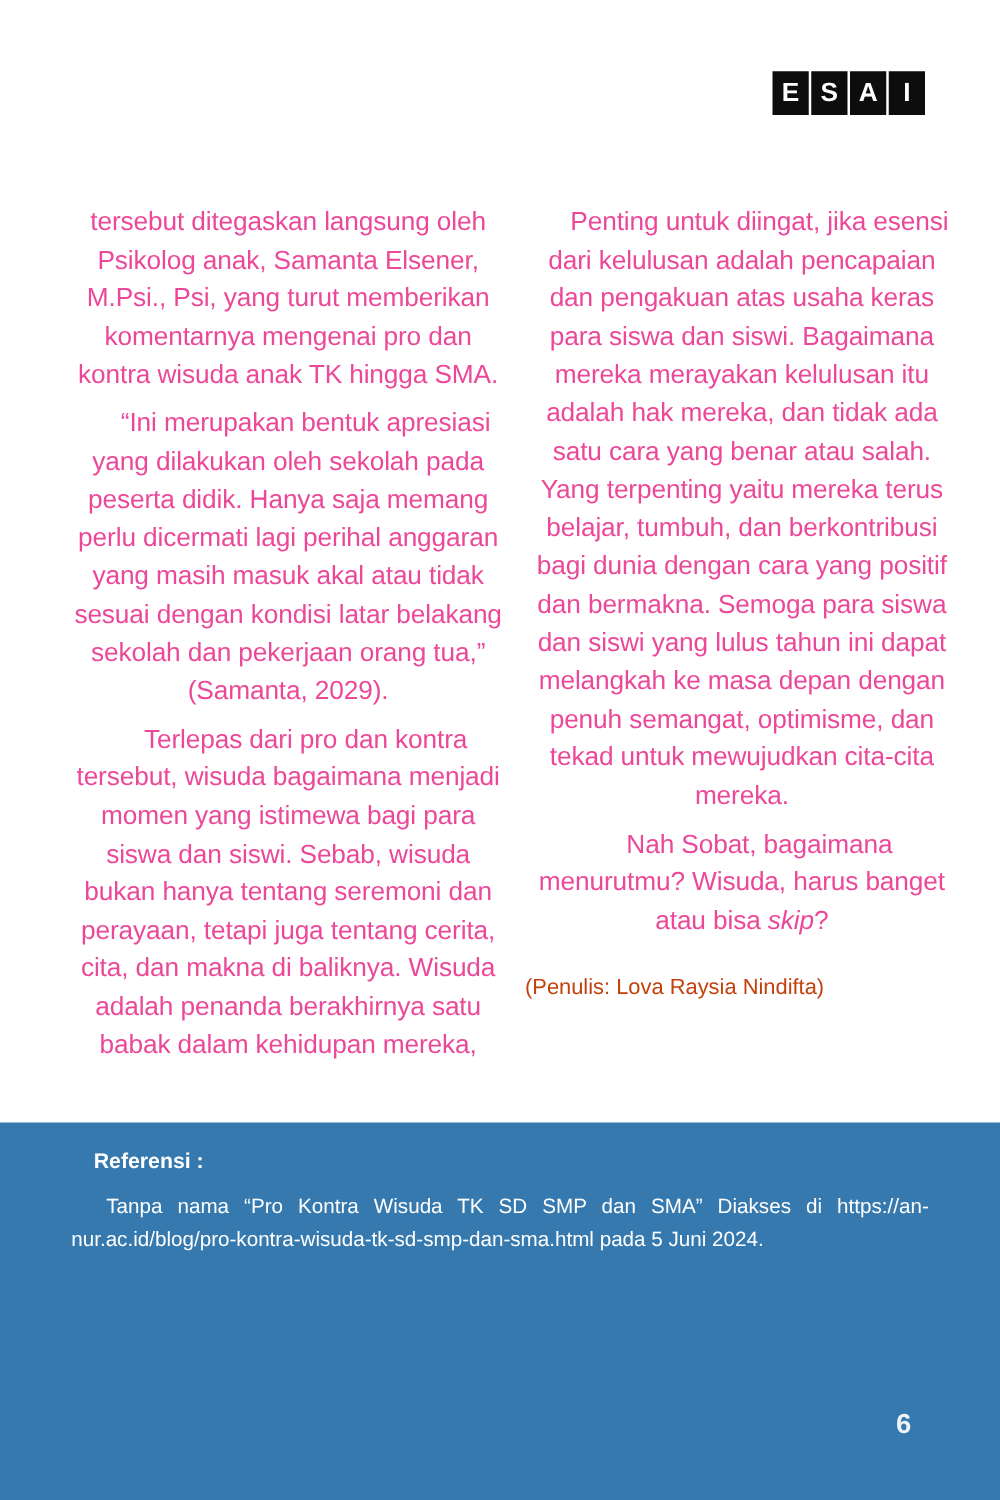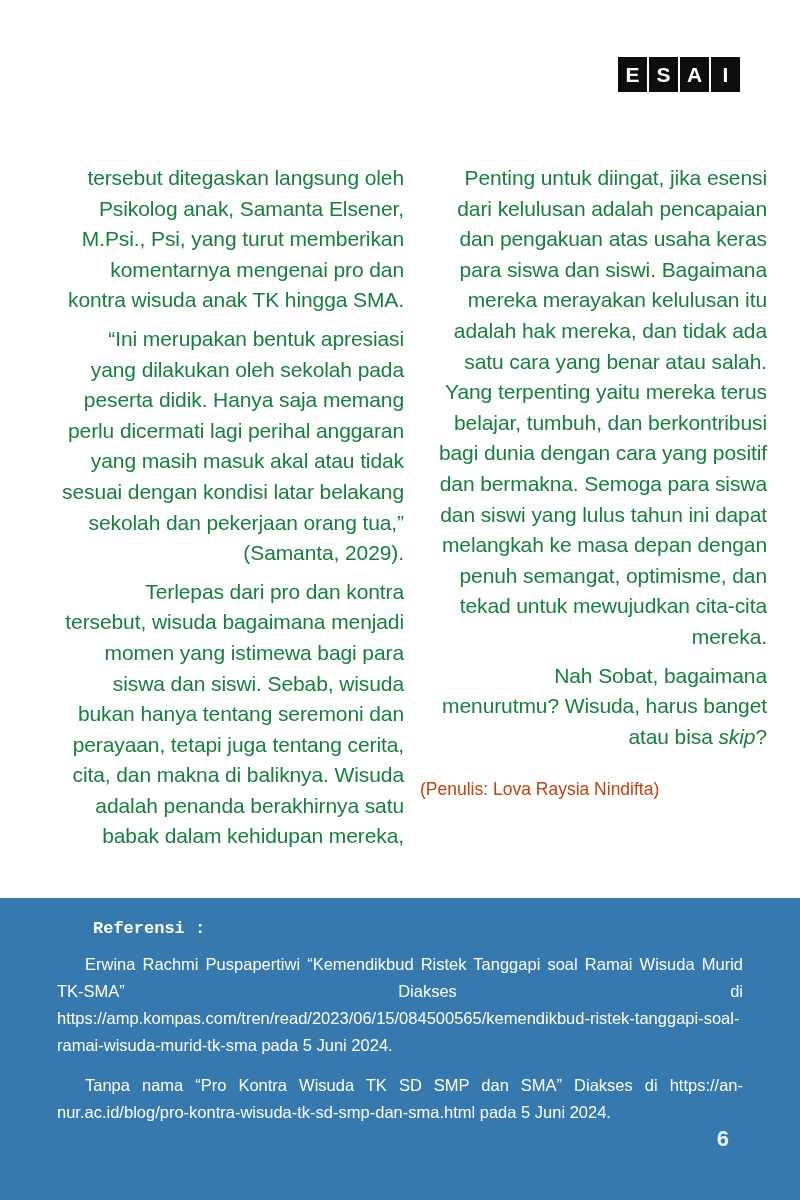--- a/index.html
+++ b/index.html
@@ -40,22 +40,22 @@
     left: 57px;
     display: flex;
     gap: 16px;
   }
   .col { width: 347px; }
   .body-p {
     margin: 0 0 8px 0;
     font-size: 21px;
     line-height: 30.6px;
     letter-spacing: -0.1px;
-    color: #15803d;
-    text-align: right;
+    color: #ec4899;
+    text-align: center;
   }
   .indent { text-indent: 28px; }
   .author-line {
     margin: 25px 0 0 0;
     font-size: 17.5px;
     line-height: 24px;
     color: #c2410c;
   }
   .italic { font-style: italic; }
 
@@ -67,22 +67,21 @@
     width: 800px;
     height: 302px;
     background: #3679ae;
     box-sizing: border-box;
     padding: 21px 57px 0 57px;
     color: #ffffff;
   }
   .ref-heading {
     font-weight: bold;
     font-size: 17px;
-    margin: 0 0 13px 36px;
-    font-family: Liberation Mono, monospace;
+    margin: 0 0 13px 18px;
   }
   .ref-p {
     margin: 0 0 13px 0;
     font-size: 16.5px;
     line-height: 27px;
     text-align: justify;
     text-indent: 28px;
     word-break: break-word;
     overflow-wrap: anywhere;
   }
@@ -115,18 +114,17 @@
     </div>
     <div class="col">
       <p class="body-p indent">Penting untuk diingat, jika esensi dari kelulusan adalah pencapaian dan pengakuan atas usaha keras para siswa dan siswi. Bagaimana mereka merayakan kelulusan itu adalah hak mereka, dan tidak ada satu cara yang benar atau salah. Yang terpenting yaitu mereka terus belajar, tumbuh, dan berkontribusi bagi dunia dengan cara yang positif dan bermakna. Semoga para siswa dan siswi yang lulus tahun ini dapat melangkah ke masa depan dengan penuh semangat, optimisme, dan tekad untuk mewujudkan cita-cita mereka.</p>
       <p class="body-p indent"><span>Nah Sobat, bagaimana menurutmu? Wisuda, harus banget atau bisa </span><span class="italic">skip</span><span>?</span></p>
       <p class="author-line">(Penulis: Lova Raysia Nindifta)</p>
     </div>
   </div>
 
   <div class="footer">
     <p class="ref-heading">Referensi :</p>
-    <p class="ref-p">Erwina Rachmi Puspapertiwi “Kemendikbud Ristek Tanggapi soal Ramai Wisuda Murid TK-SMA” Diakses di https://amp.kompas.com/tren/read/2023/06/15/084500565/kemendikbud-ristek-tanggapi-soal-ramai-wisuda-murid-tk-sma pada 5 Juni 2024.</p>
     <p class="ref-p">Tanpa nama “Pro Kontra Wisuda TK SD SMP dan SMA” Diakses di https://an-nur.ac.id/blog/pro-kontra-wisuda-tk-sd-smp-dan-sma.html pada 5 Juni 2024.</p>
     <div class="page-number">6</div>
   </div>
 
 </div>
 
 </body></html>

